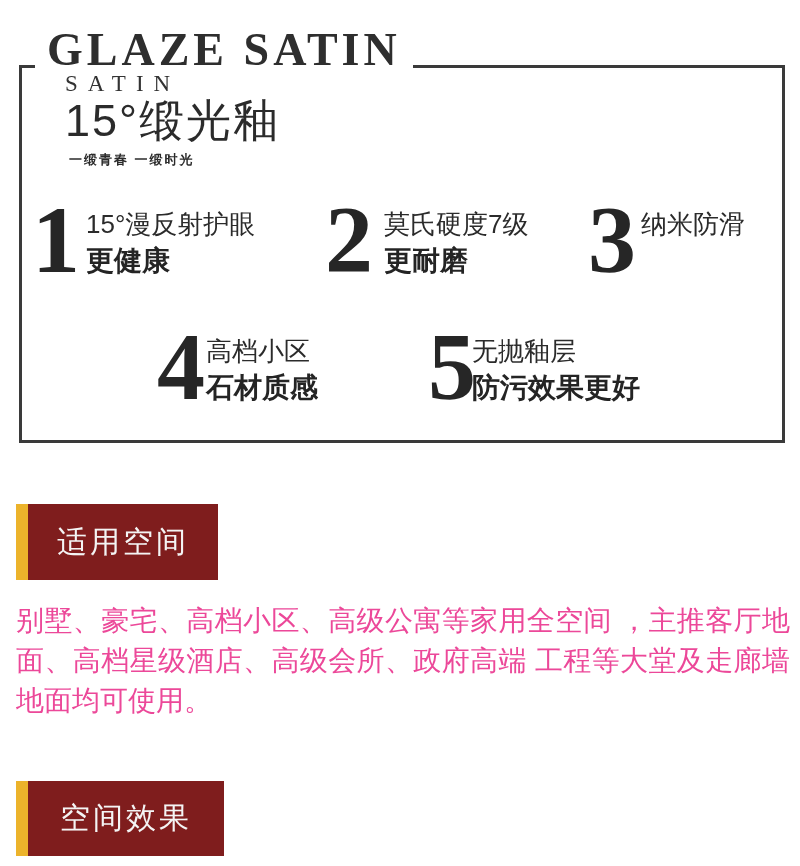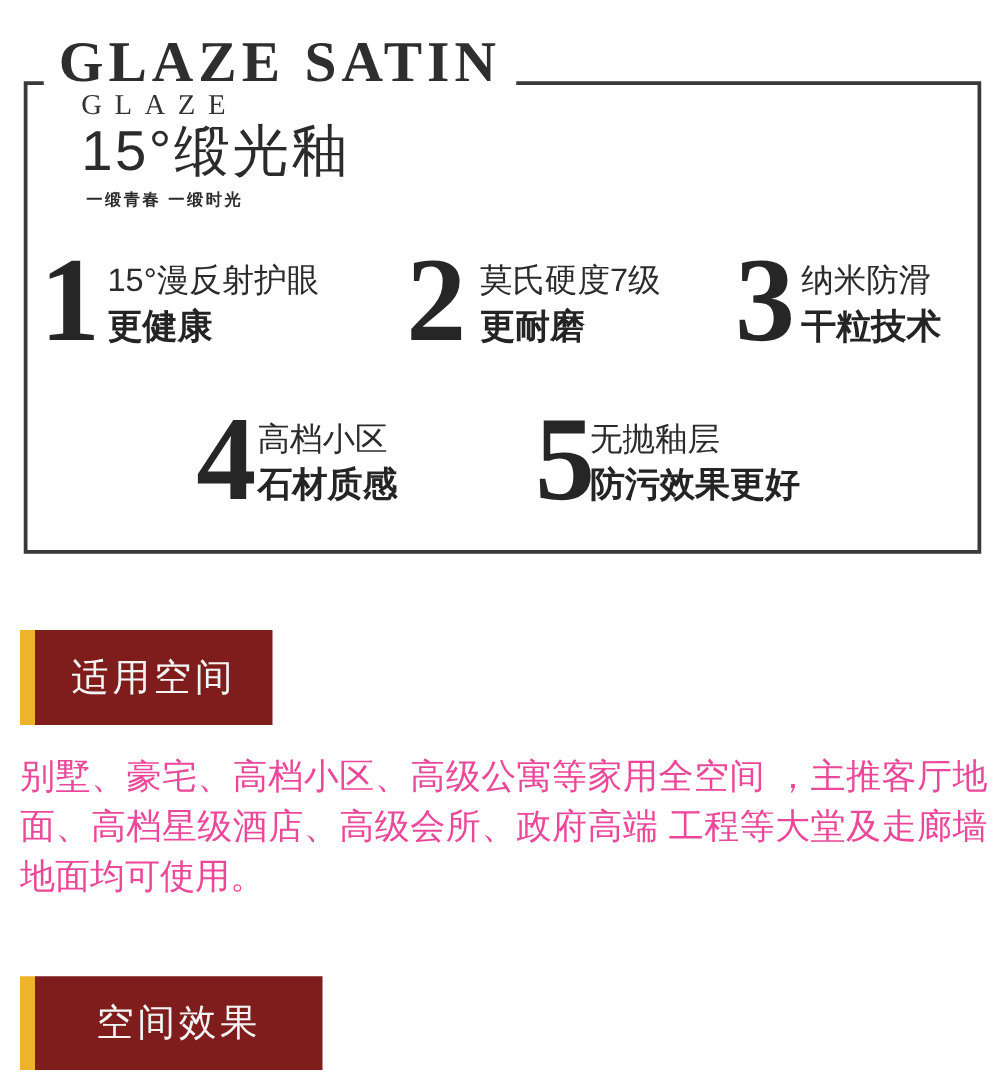--- a/index.html
+++ b/index.html
@@ -65,21 +65,21 @@
     font-size:28px; line-height:40px; color:#ec4899;
     text-align:justify;
   }
 </style>
 </head>
 <body>
 
 <div class="abs banner-box"></div>
 
 <div class="abs banner-title">GLAZE SATIN</div>
-<div class="abs banner-series">GLAZE</div>
+<div class="abs banner-series">SATIN</div>
 <div class="abs banner-product">15°缎光釉</div>
 <div class="abs banner-tagline">一缎青春 一缎时光</div>
 
 <div class="abs" style="left:32px; top:200px;">
   <span class="feature-number">1</span>
 </div>
 <div class="abs feature-text" style="left:86px; top:209px;">
   <div class="feature-line1">15°漫反射护眼</div>
   <div class="feature-line2">更健康</div>
 </div>
@@ -90,21 +90,20 @@
 <div class="abs feature-text" style="left:384px; top:209px;">
   <div class="feature-line1">莫氏硬度7级</div>
   <div class="feature-line2">更耐磨</div>
 </div>
 
 <div class="abs" style="left:588px; top:200px;">
   <span class="feature-number">3</span>
 </div>
 <div class="abs feature-text" style="left:641px; top:209px;">
   <div class="feature-line1">纳米防滑</div>
-  <div class="feature-line2">干粒技术</div>
 </div>
 
 <div class="abs" style="left:157px; top:327px;">
   <span class="feature-number">4</span>
 </div>
 <div class="abs feature-text" style="left:206px; top:336px;">
   <div class="feature-line1">高档小区</div>
   <div class="feature-line2">石材质感</div>
 </div>
 
@@ -118,18 +117,18 @@
 
 <div class="abs badge" style="left:16px; top:504px; width:202px;">
   <div class="badge-bar"></div>
   <div class="badge-body">
     <span class="badge-label">适用空间</span>
   </div>
 </div>
 
 <div class="abs usage-paragraph">别墅、豪宅、高档小区、高级公寓等家用全空间 ，主推客厅地面、高档星级酒店、高级会所、政府高端 工程等大堂及走廊墙地面均可使用。</div>
 
-<div class="abs badge" style="left:16px; top:781px; width:242px; height:75px;">
+<div class="abs badge" style="left:16px; top:781px; width:208px; height:75px;">
   <div class="badge-bar"></div>
   <div class="badge-body">
     <span class="badge-label">空间效果</span>
   </div>
 </div>
 
 </body></html>

